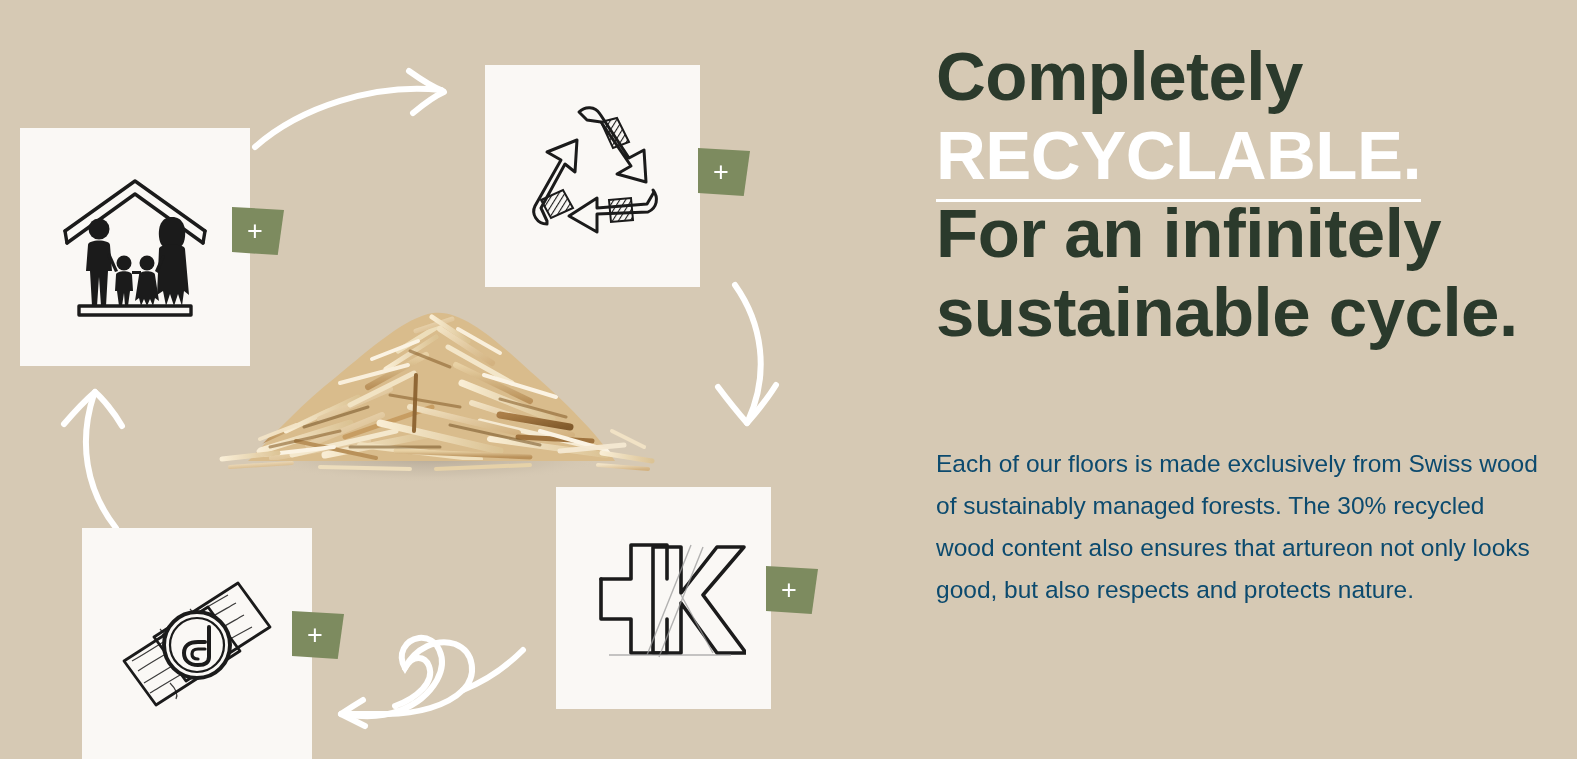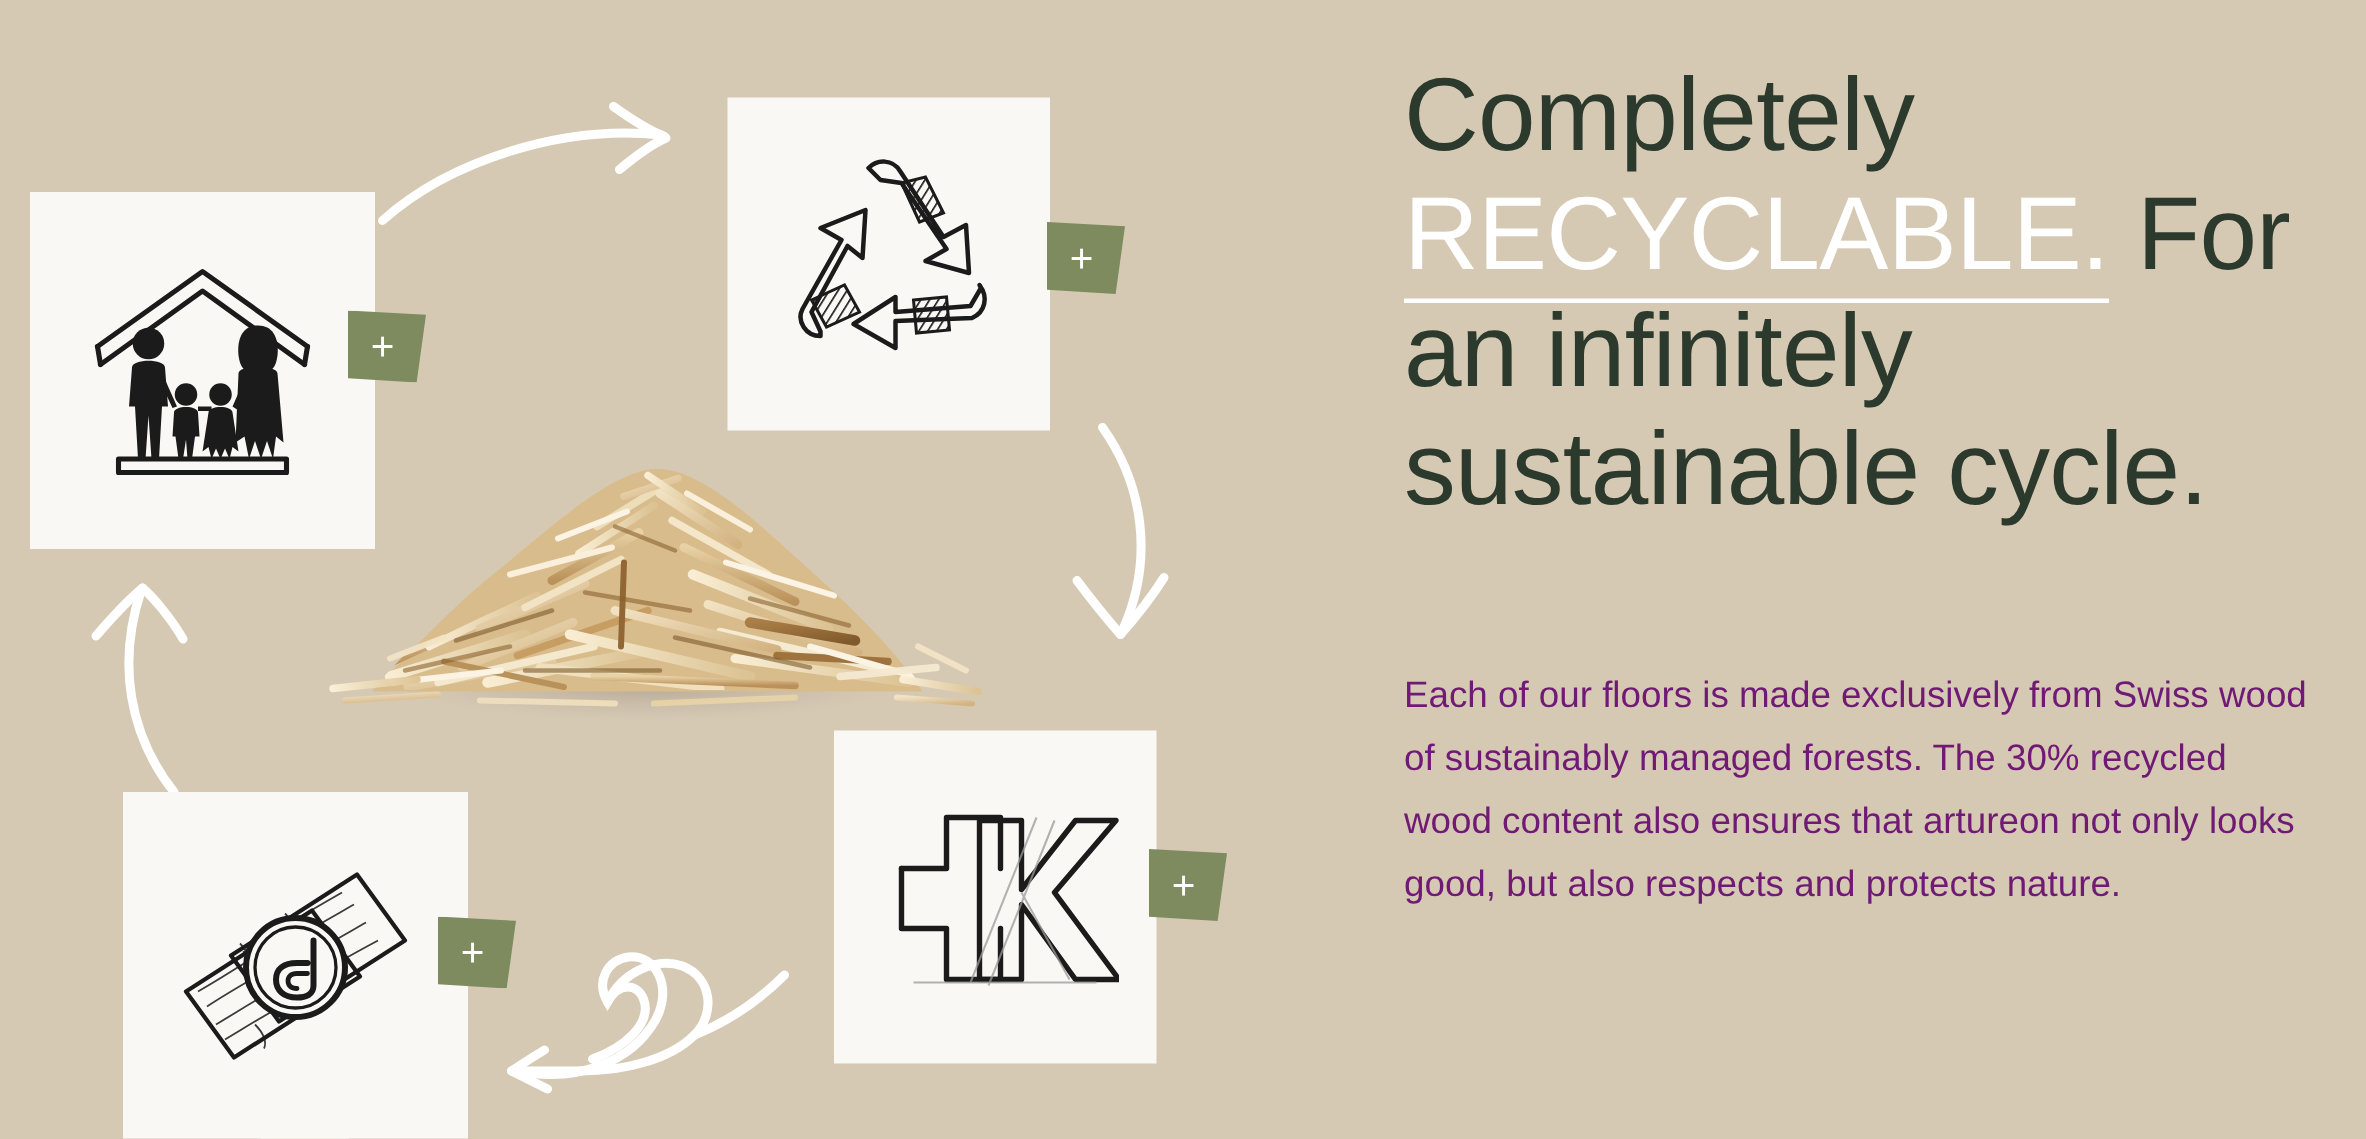--- a/index.html
+++ b/index.html
@@ -49,32 +49,32 @@
     position:absolute; left:200px; top:255px; width:460px; height:230px;
   }
 
   
   #text-panel {
     position:absolute; left:936px; top:0; width:620px; height:759px;
   }
   #headline {
     position:absolute; top:38px; left:0; width:612px;
     font-size:69px; line-height:1.14;
-    font-weight:400; letter-spacing:-0.5px;
+    font-weight:700; letter-spacing:-0.5px;
     color:#2b3a2c;
   }
   #headline .hl-white {
     color:#ffffff;
     border-bottom:3px solid #ffffff;
     padding-bottom:5px;
   }
   #body-copy {
     position:absolute; top:443px; left:0; width:610px;
     font-size:24.5px; line-height:1.72;
-    font-weight:400; color:#701a75;
+    font-weight:400; color:#0c4a6e;
   }
 </style>
 </head>
 <body>
 
 <div id="cycle-panel">
 
   <div id="woodchips">
     <svg width="460" height="230" viewBox="0 0 460 230">
       <defs>

